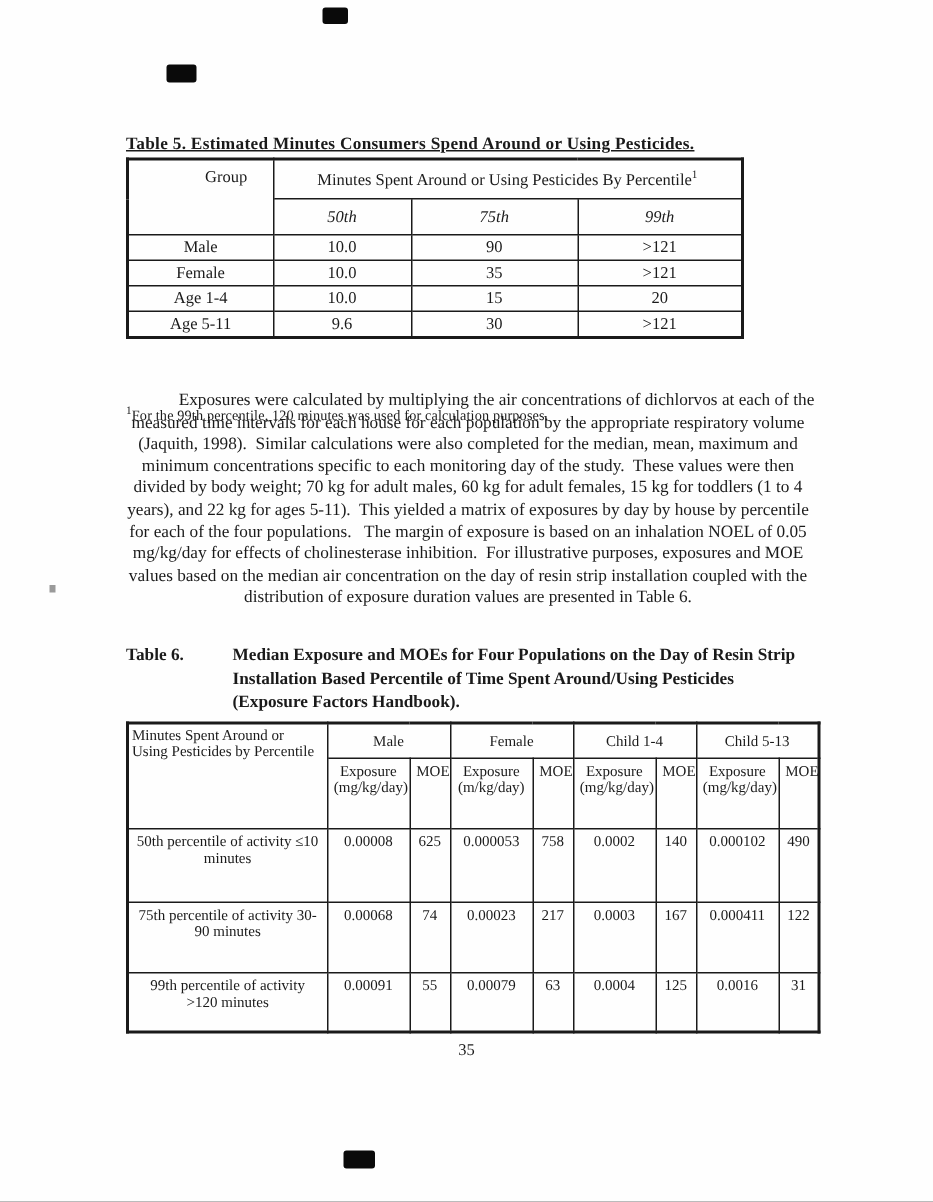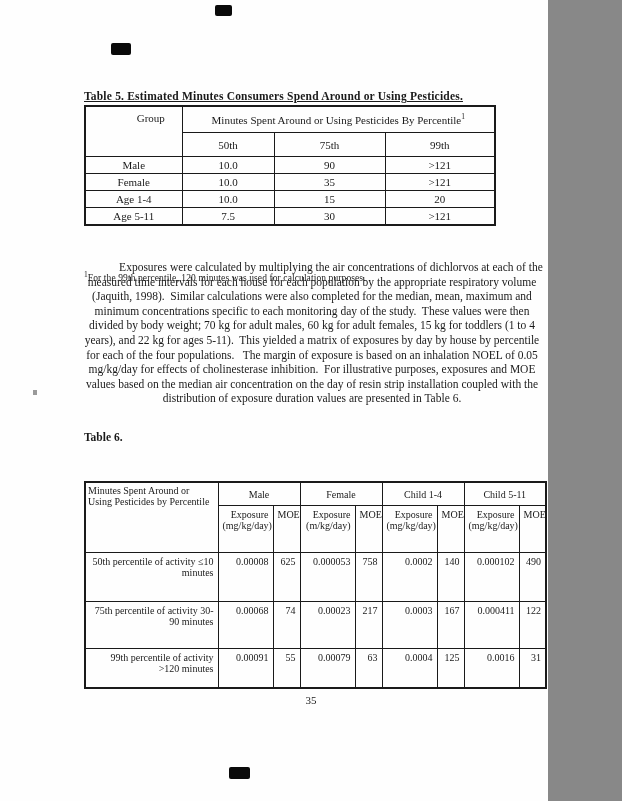--- a/index.html
+++ b/index.html
@@ -1,18 +1,18 @@
 <!DOCTYPE html>
 <html><head>
 <meta charset="utf-8">
 <style>
   html,body{margin:0;padding:0;background:#888;}
   .page{
     position:relative;
-    width:548px;height:801px;
+    width:622px;height:801px;
     background:#fefefe;
     font-family:"Liberation Serif","DejaVu Serif",serif;
     color:#1a1a1a;
     overflow:hidden;
   }
   
   .blob{position:absolute;background:#0a0a0a;border-radius:2px;}
   .blob-1{left:215px;top:5px;width:17px;height:11px;}
   .blob-2{left:111px;top:43px;width:20px;height:12px;}
   .blob-3{left:229px;top:767px;width:21px;height:12px;}
@@ -28,21 +28,21 @@
   table{border-collapse:collapse;}
   .t5{
     position:absolute;left:84px;top:105px;
     width:410px;
     border:2px solid #1a1a1a;
     font-size:11px;
     table-layout:fixed;
   }
   .t5 td{border:1px solid #1a1a1a;text-align:center;padding:1px 2px;}
   .t5 .hdr1 td{height:23px;}
-  .t5 .hdr2 td{height:21px;}
+  .t5 .hdr2 td{height:21px;font-style:italic;}
   .t5 .body td{height:14px;}
   .t5 .grp-hd{vertical-align:top;padding-top:5px;padding-left:36px;}
   sup{font-size:7.5px;vertical-align:super;line-height:0;}
 
   .footnote{
     position:absolute;left:84px;top:228px;
     font-size:9.5px;letter-spacing:.1px;margin-top:45px;
   }
 
   .para{
@@ -60,21 +60,21 @@
   .t6-cap-text{margin-left:71px;width:410px;}
 
   
   .t6{
     position:absolute;left:84px;top:481px;
     width:461px;
     border:2px solid #1a1a1a;
     font-size:10px;
     table-layout:fixed;
   }
-  .t6 td{border:1px solid #1a1a1a;vertical-align:top;text-align:right;padding:3px 4px;}
+  .t6 td{border:1px solid #1a1a1a;vertical-align:top;text-align:center;padding:3px 4px;}
   .t6 .grow td{height:18px;text-align:center;vertical-align:middle;padding:2px;}
   .t6 .srow td{height:40px;}
   .t6 .rowlab{vertical-align:top;margin-left:36px;}
   .t6 .d1 td{height:42px;}
   .t6 .d2 td{height:40px;}
   .t6 .d3 td{height:32px;}
   .t6 .corner{vertical-align:top;padding-top:4px;}
 
   .pagenum{
     position:absolute;left:0;top:694px;width:622px;
@@ -124,54 +124,59 @@
         <td>&gt;121</td>
       </tr>
       <tr class="body">
         <td>Age 1-4</td>
         <td>10.0</td>
         <td>15</td>
         <td>20</td>
       </tr>
       <tr class="body">
         <td>Age 5-11</td>
-        <td>7.5</td>
+        <td>9.6</td>
         <td>30</td>
         <td>&gt;121</td>
       </tr>
     </tbody>
   </table>
 
   <div class="footnote"><sup>1</sup><span>For the 99th percentile, 120 minutes was used for calculation purposes.</span></div>
 
   <div class="para">Exposures were calculated by multiplying the air concentrations of dichlorvos at each of the measured time intervals for each house for each population by the appropriate respiratory volume (Jaquith, 1998).  Similar calculations were also completed for the median, mean, maximum and minimum concentrations specific to each monitoring day of the study.  These values were then divided by body weight; 70 kg for adult males, 60 kg for adult females, 15 kg for toddlers (1 to 4 years), and 22 kg for ages 5-11).  This yielded a matrix of exposures by day by house by percentile for each of the four populations.   The margin of exposure is based on an inhalation NOEL of 0.05 mg/kg/day for effects of cholinesterase inhibition.  For illustrative purposes, exposures and MOE values based on the median air concentration on the day of resin strip installation coupled with the distribution of exposure duration values are presented in Table 6.</div>
 
   <div class="t6-cap">
     <span class="t6-cap-label">Table 6.</span>
+    <div class="t6-cap-text">
+      <div>Median Exposure and MOEs for Four Populations on the Day of Resin Strip</div>
+      <div>Installation Based Percentile of Time Spent Around/Using Pesticides</div>
+      <div>(Exposure Factors Handbook).</div>
+    </div>
   </div>
 
   <table class="t6">
     <colgroup>
       <col style="width:133px">
       <col style="width:55px">
         <col style="width:27px">
       <col style="width:55px">
         <col style="width:27px">
       <col style="width:55px">
         <col style="width:27px">
       <col style="width:55px">
         <col style="width:27px">
     </colgroup>
     <tbody>
       <tr class="grow">
         <td class="corner" rowspan="2" style="text-align:left;vertical-align:top;">Minutes Spent Around or Using Pesticides by Percentile</td>
         <td colspan="2">Male</td>
         <td colspan="2">Female</td>
         <td colspan="2">Child 1-4</td>
-        <td colspan="2">Child 5-11</td>
+        <td colspan="2">Child 5-13</td>
       </tr>
       <tr class="srow">
         <td><span>Exposure</span><br><span>(mg/kg/day)</span></td>
         <td>MOE</td>
         <td><span>Exposure</span><br><span>(m/kg/day)</span></td>
         <td>MOE</td>
         <td><span>Exposure</span><br><span>(mg/kg/day)</span></td>
         <td>MOE</td>
         <td><span>Exposure</span><br><span>(mg/kg/day)</span></td>
         <td>MOE</td>

